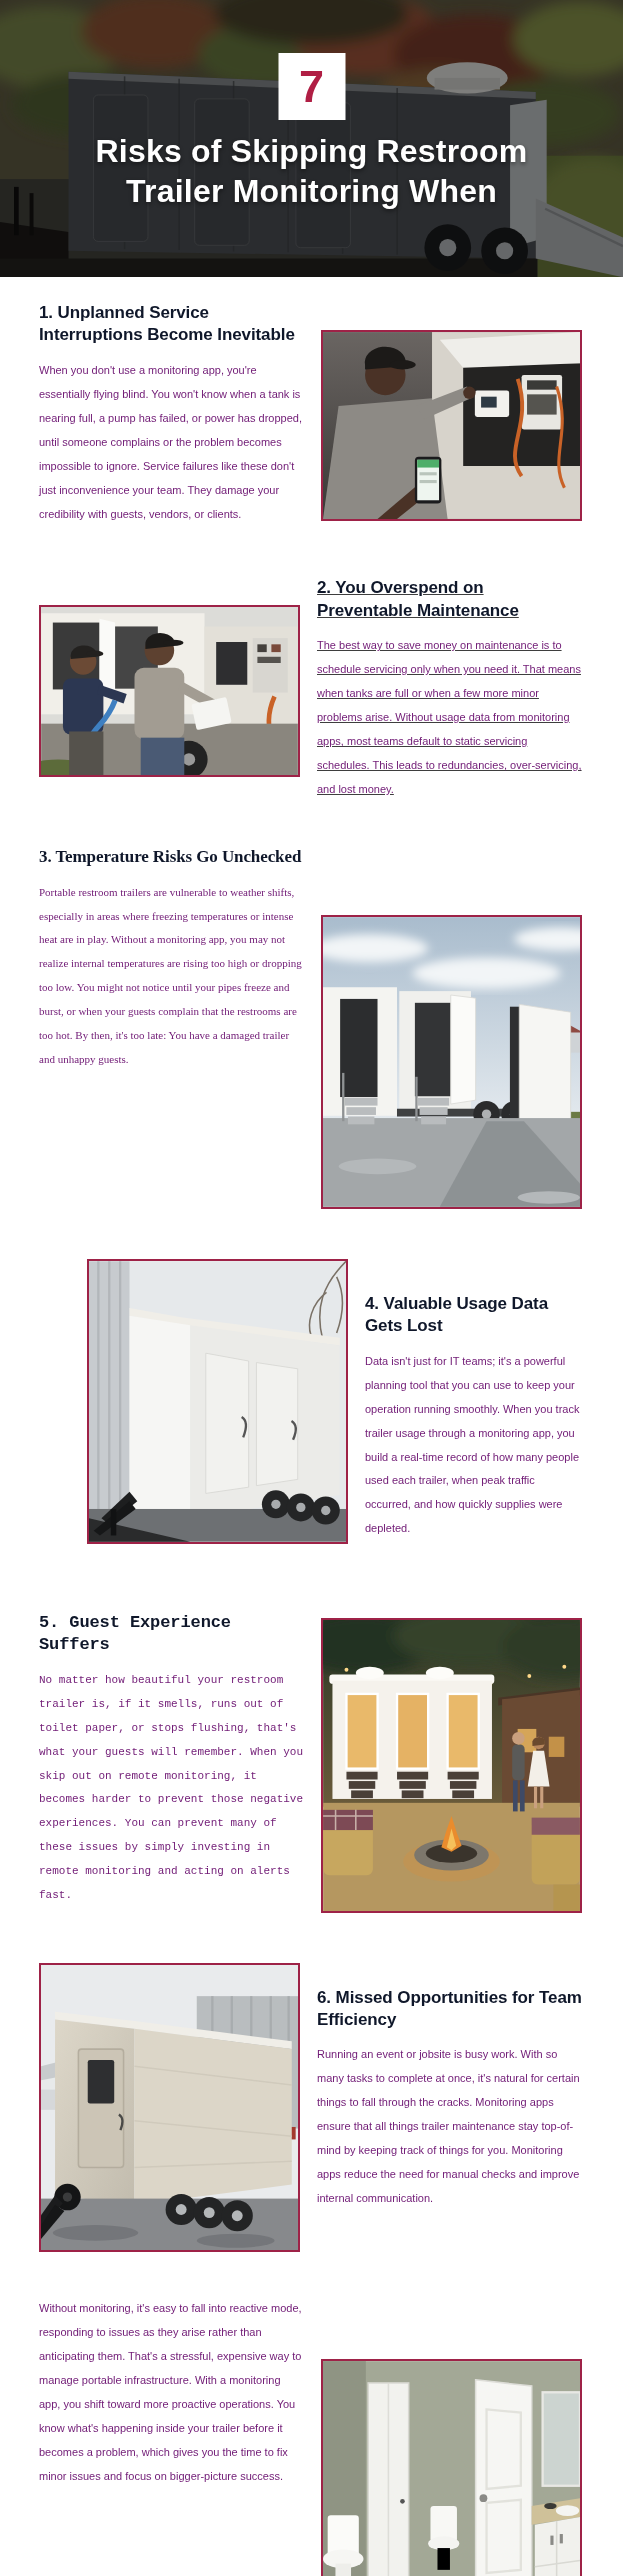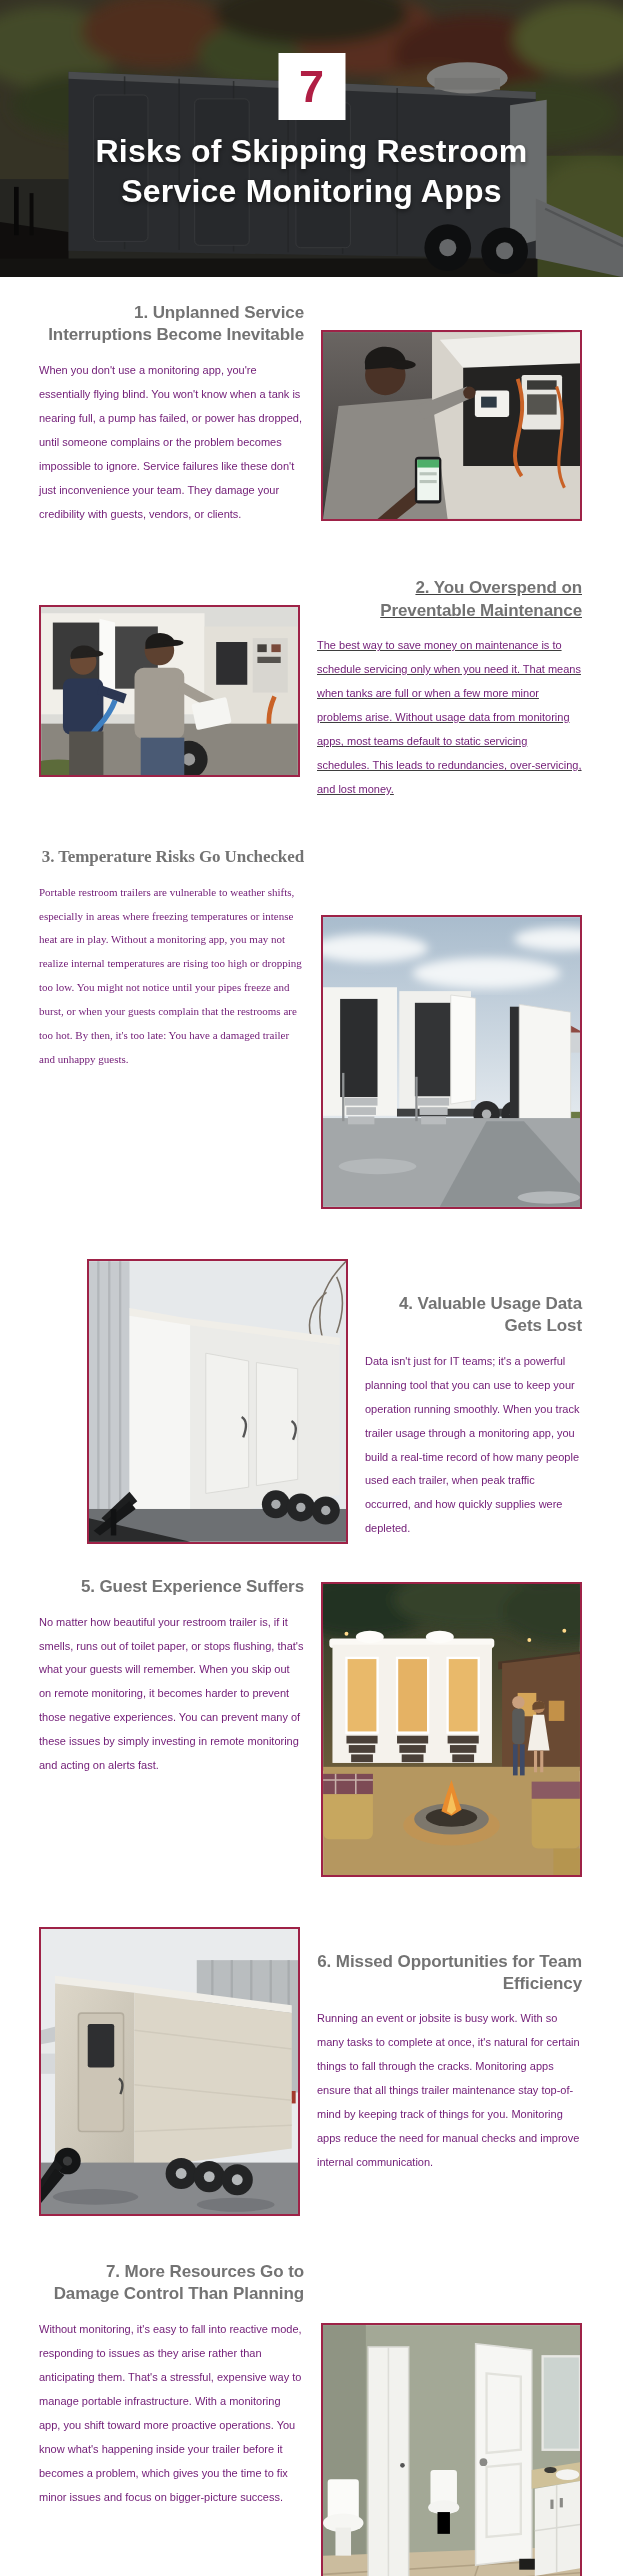--- a/index.html
+++ b/index.html
@@ -13,29 +13,29 @@
          background:#ffffff;display:flex;align-items:center;justify-content:center;}
   .badge span{font-size:45px;font-weight:800;color:#b01e44;line-height:1;}
   .hero-title{position:absolute;left:0;right:0;top:131px;text-align:center;color:#ffffff;
               font-weight:800;font-size:32px;line-height:1.26;letter-spacing:0.2px;
               text-shadow:0 1.6px 4.7px rgba(0,0,0,.45);}
 
   
   .main{padding:0 41px 0 39px;}
   .sec{display:flex;gap:17px;align-items:flex-start;}
   .sec .txt{flex:1;min-width:0;}
-  .sec h2{margin:0 0 12.5px 0;font-size:17px;line-height:1.3;font-weight:800;color:#737373;letter-spacing:-0.1px;text-align:right;}
+  .sec h2{margin:0 0 12.5px 0;font-size:17px;line-height:1.3;font-weight:800;color:#0f172a;letter-spacing:-0.1px;}
   .sec p{margin:0;font-size:11px;line-height:2.18;color:#701a75;}
   .imgbox{flex:0 0 257px;width:257px;border:2.3px solid #9e2247;background:#eee;overflow:hidden;}
   .imgbox svg{display:block;width:100%;height:100%;}
   .s1{margin-top:25px;}  .s1 .imgbox{height:187px;margin-top:28px;}
   .s2{margin-top:51px;text-decoration:underline;}  .s2 .imgbox{height:168px;margin-top:28px;}
   .s3{margin-top:44px;font-family:Liberation Serif, serif;}  .s3 .imgbox{height:290px;margin-top:69px;}
   .s4{margin-top:50px;margin-left:48px;}  .s4 .imgbox{height:281px;} .s4 .txt{margin-top:34px;}
-  .s5{margin-top:32px;}  .s5 .imgbox{height:291px;margin-top:6.2px;}
+  .s5{margin-top:68px;font-family:Liberation Mono, monospace;}  .s5 .imgbox{height:291px;margin-top:6.2px;}
   .s6{margin-top:50px;}  .s6 .imgbox{height:285px;} .s6 .txt{margin-top:23.4px;}
   .s7{margin-top:45px;margin-bottom:44px;} .s7 .imgbox{height:290px;margin-top:62px;}
 </style>
 </head>
 <body>
 
 <div class="page">
 
   <div class="hero">
     <svg viewBox="0 0 800 356" aria-label="dark restroom trailer with open door in front of autumn trees">
@@ -87,21 +87,21 @@
         <circle cx="648" cy="322" r="11" fill="#9fa2a4"></circle>
       <polygon points="688,255 800,305 800,356 688,332" fill="#9b9ea0"></polygon>
       <line x1="700" y1="268" x2="800" y2="316" stroke="#7f8284" stroke-width="3"></line>
       <rect x="0" y="0" width="800" height="356" fill="#000000" opacity=".36"></rect>
     </svg>
     <div class="badge">
       <span>7</span>
     </div>
     <div class="hero-title">
       <div>Risks of Skipping Restroom</div>
-      <div>Service Monitoring Apps</div>
+      <div>Trailer Monitoring When</div>
     </div>
   </div>
 
   <div class="main">
 
     <div class="sec s1">
       <div class="txt">
         <h2>1. Unplanned Service Interruptions Become Inevitable</h2>
         <p>When you don't use a monitoring app, you're essentially flying blind. You won't know when a tank is nearing full, a pump has failed, or power has dropped, until someone complains or the problem becomes impossible to ignore. Service failures like these don't just inconvenience your team. They damage your credibility with guests, vendors, or clients.</p>
       </div>
@@ -415,21 +415,20 @@
         </svg>
       </div>
       <div class="txt">
         <h2>6. Missed Opportunities for Team Efficiency</h2>
         <p>Running an event or jobsite is busy work. With so many tasks to complete at once, it's natural for certain things to fall through the cracks. Monitoring apps ensure that all things trailer maintenance stay top-of-mind by keeping track of things for you. Monitoring apps reduce the need for manual checks and improve internal communication.</p>
       </div>
     </div>
 
     <div class="sec s7">
       <div class="txt">
-        <h2>7. More Resources Go to Damage Control Than Planning</h2>
         <p>Without monitoring, it's easy to fall into reactive mode, responding to issues as they arise rather than anticipating them. That's a stressful, expensive way to manage portable infrastructure. With a monitoring app, you shift toward more proactive operations. You know what's happening inside your trailer before it becomes a problem, which gives you the time to fix minor issues and focus on bigger-picture success.</p>
       </div>
       <div class="imgbox" aria-label="restroom trailer interior with toilets, white door, sink and wood floor">
         <svg viewBox="0 0 330 372">
           <rect width="330" height="310" fill="#a3a896"></rect>
           <rect x="0" y="0" width="55" height="310" fill="#8f9483"></rect>
           <polygon points="0,296 330,284 330,372 0,372" fill="#cbbc9e"></polygon>
           <g stroke="#b1a184" stroke-width="2">
             <line x1="0" y1="320" x2="330" y2="300"></line>
               <line x1="0" y1="342" x2="330" y2="318"></line>

